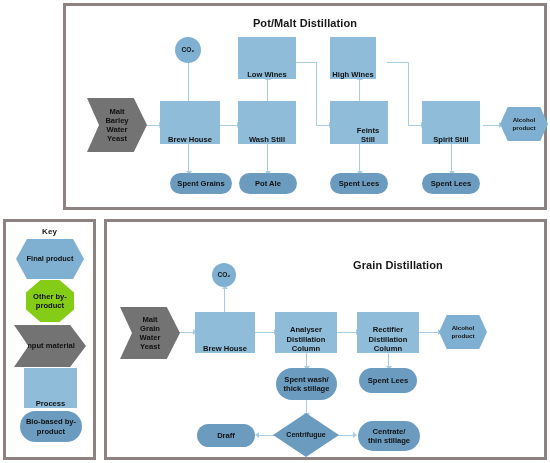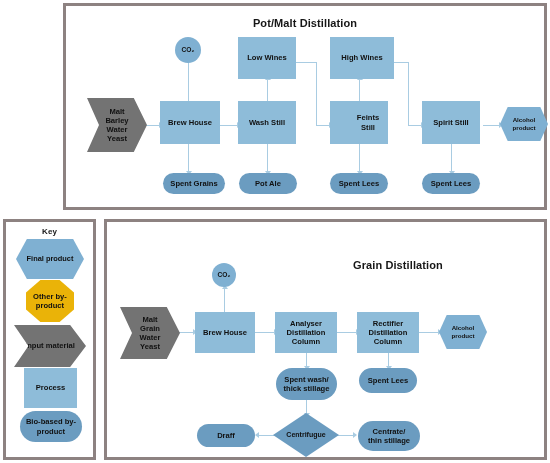--- a/index.html
+++ b/index.html
@@ -33,39 +33,39 @@
     position:absolute;
     display:flex;align-items:center;justify-content:center;
     text-align:center;
     color:#111111;font-weight:bold;
     font-size:7.6px;line-height:1.22;
     box-sizing:border-box;
     z-index:3;
   }
   .node span{display:block;padding:0 2px;}
 
-  .process{ background:#8ebcd9; }
+  .process{ background:#8ebcd9;align-items:flex-end; }
   .byprod{ background:#6b9cc0; border-radius:999px; }
   .circle{ background:#7fb0d2; border-radius:50%; font-size:6.6px; }
   .input{
     background:#737373;
     clip-path:polygon(0% 0%, 78% 0%, 100% 50%, 78% 100%, 0% 100%, 20% 50%);
   }
   .hexa{
     background:#7fb0d2;
     clip-path:polygon(16% 0%, 84% 0%, 100% 50%, 84% 100%, 16% 100%, 0% 50%);
     font-size:6.2px;
   }
   .diamond{
     background:#6b9cc0;
     clip-path:polygon(50% 0%, 100% 50%, 50% 100%, 0% 50%);
     font-size:7px;
   }
   .octa{
-    background:#eab308;
+    background:#84cc16;
     clip-path:polygon(30% 0%,70% 0%,100% 30%,100% 70%,70% 100%,30% 100%,0% 70%,0% 30%);
   }
 
   
   .ln{position:absolute;background:#a9cce2;z-index:1;}
   .lnh{height:1.4px;}
   .lnv{width:1.4px;}
   .arw{position:absolute;width:0;height:0;z-index:2;}
   .arw-r{border-top:3px solid transparent;border-bottom:3px solid transparent;border-left:4.5px solid #a9cce2;}
   .arw-l{border-top:3px solid transparent;border-bottom:3px solid transparent;border-right:4.5px solid #a9cce2;}
@@ -138,40 +138,40 @@
   </div>
 
   <div class="node process" style="left:172px;top:95px;width:58px;height:43px;">
     <span>Wash Still</span>
   </div>
 
   <div class="node process" style="left:172px;top:31px;width:58px;height:42px;">
     <span>Low Wines</span>
   </div>
 
-  <div class="node process" style="left:264px;top:31px;width:64px;height:42px;">
+  <div class="node process" style="left:264px;top:31px;width:46px;height:42px;">
     <span>High Wines</span>
   </div>
 
   <div class="node process" style="left:264px;top:95px;width:58px;height:43px;padding-left:18px;">
     <span>Feints Still</span>
   </div>
 
   <div class="node process" style="left:356px;top:95px;width:58px;height:43px;">
     <span>Spirit Still</span>
   </div>
 
   <div class="node hexa" style="left:434px;top:101px;width:48px;height:34px;">
     <span>
       <span>Alcohol</span>
       <span>product</span>
     </span>
   </div>
 
-  <div class="node byprod" style="left:97px;top:167px;width:62px;height:21px;">
+  <div class="node byprod" style="left:104px;top:167px;width:62px;height:21px;">
     <span>Spent Grains</span>
   </div>
 
   <div class="node byprod" style="left:173px;top:167px;width:58px;height:21px;">
     <span>Pot Ale</span>
   </div>
 
   <div class="node byprod" style="left:264px;top:167px;width:58px;height:21px;">
     <span>Spent Lees</span>
   </div>

